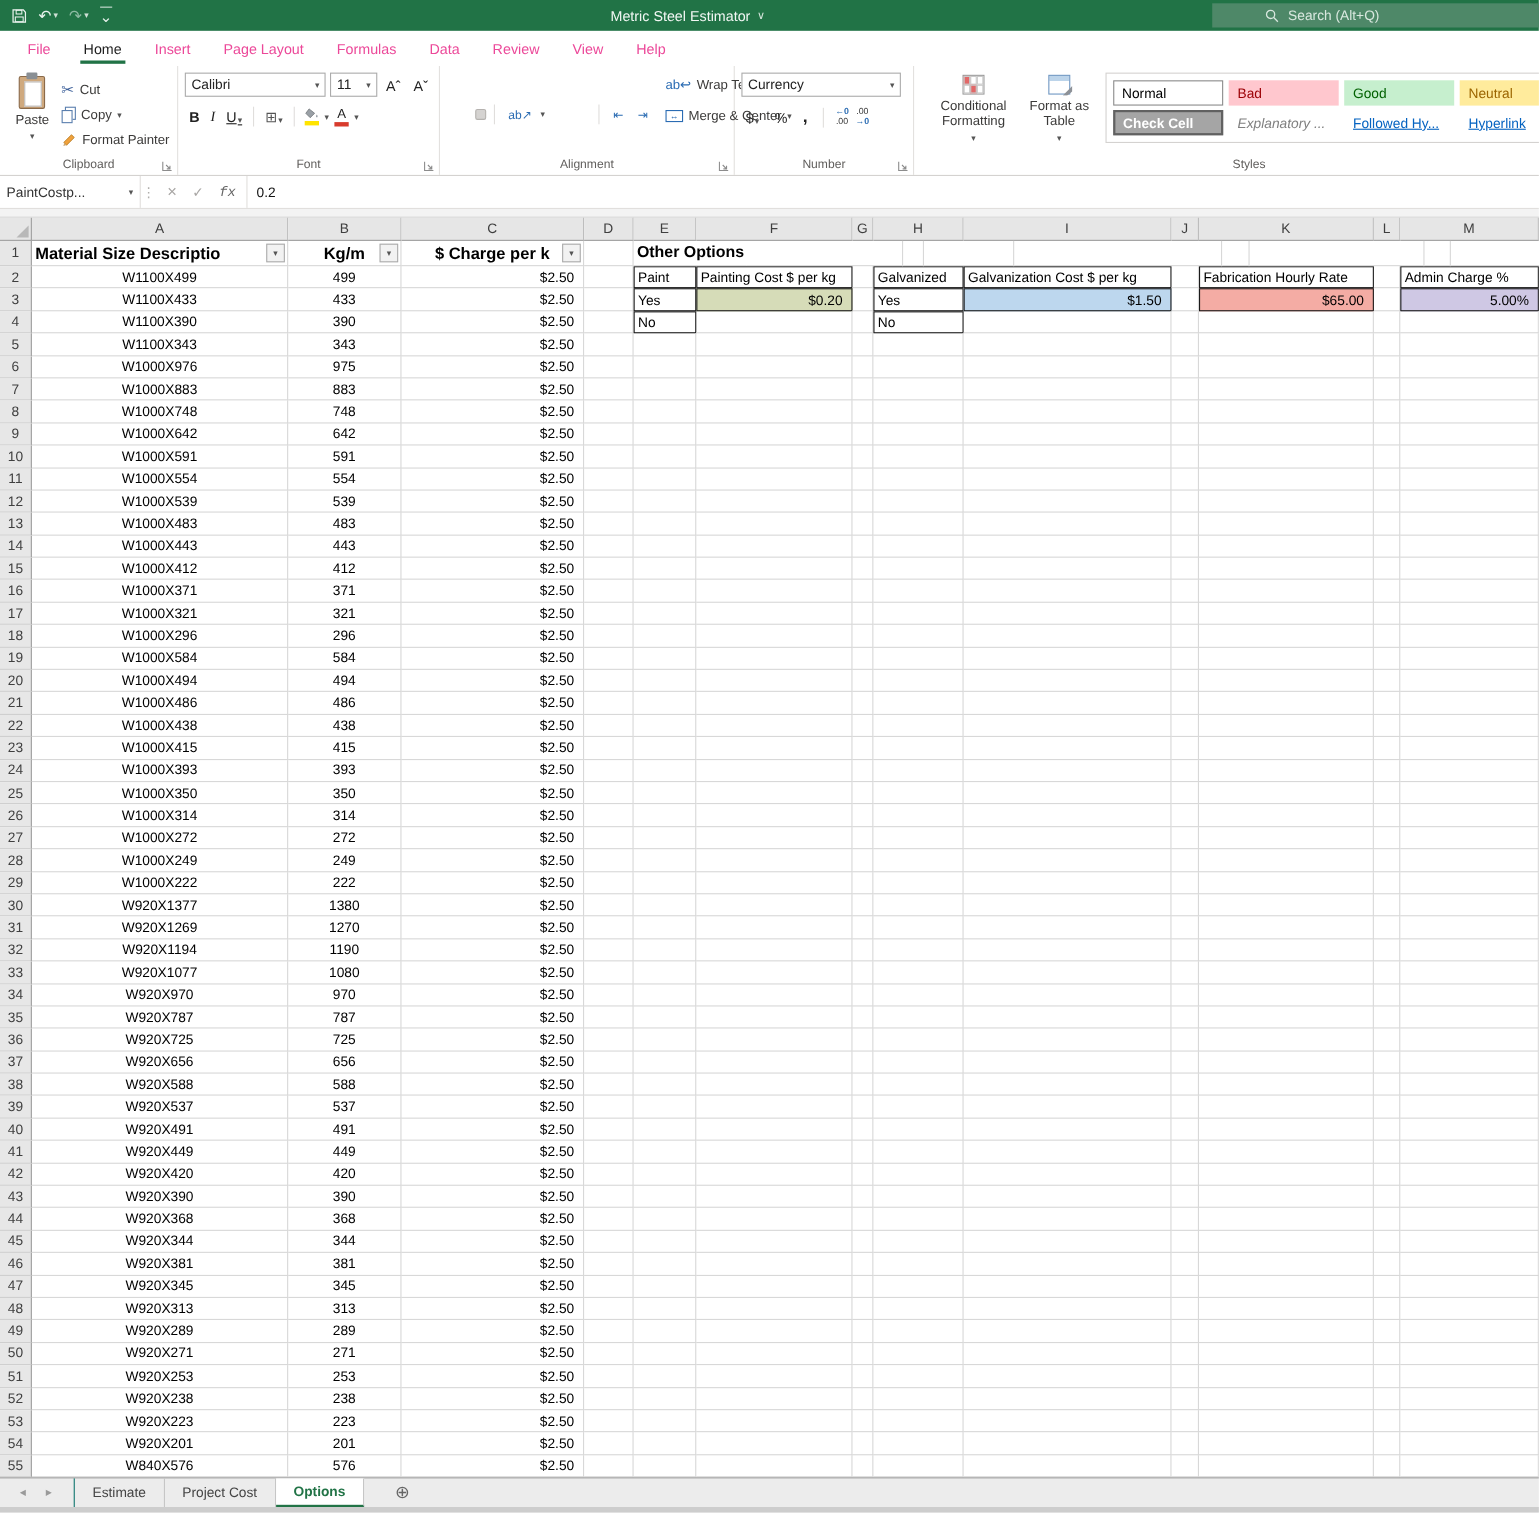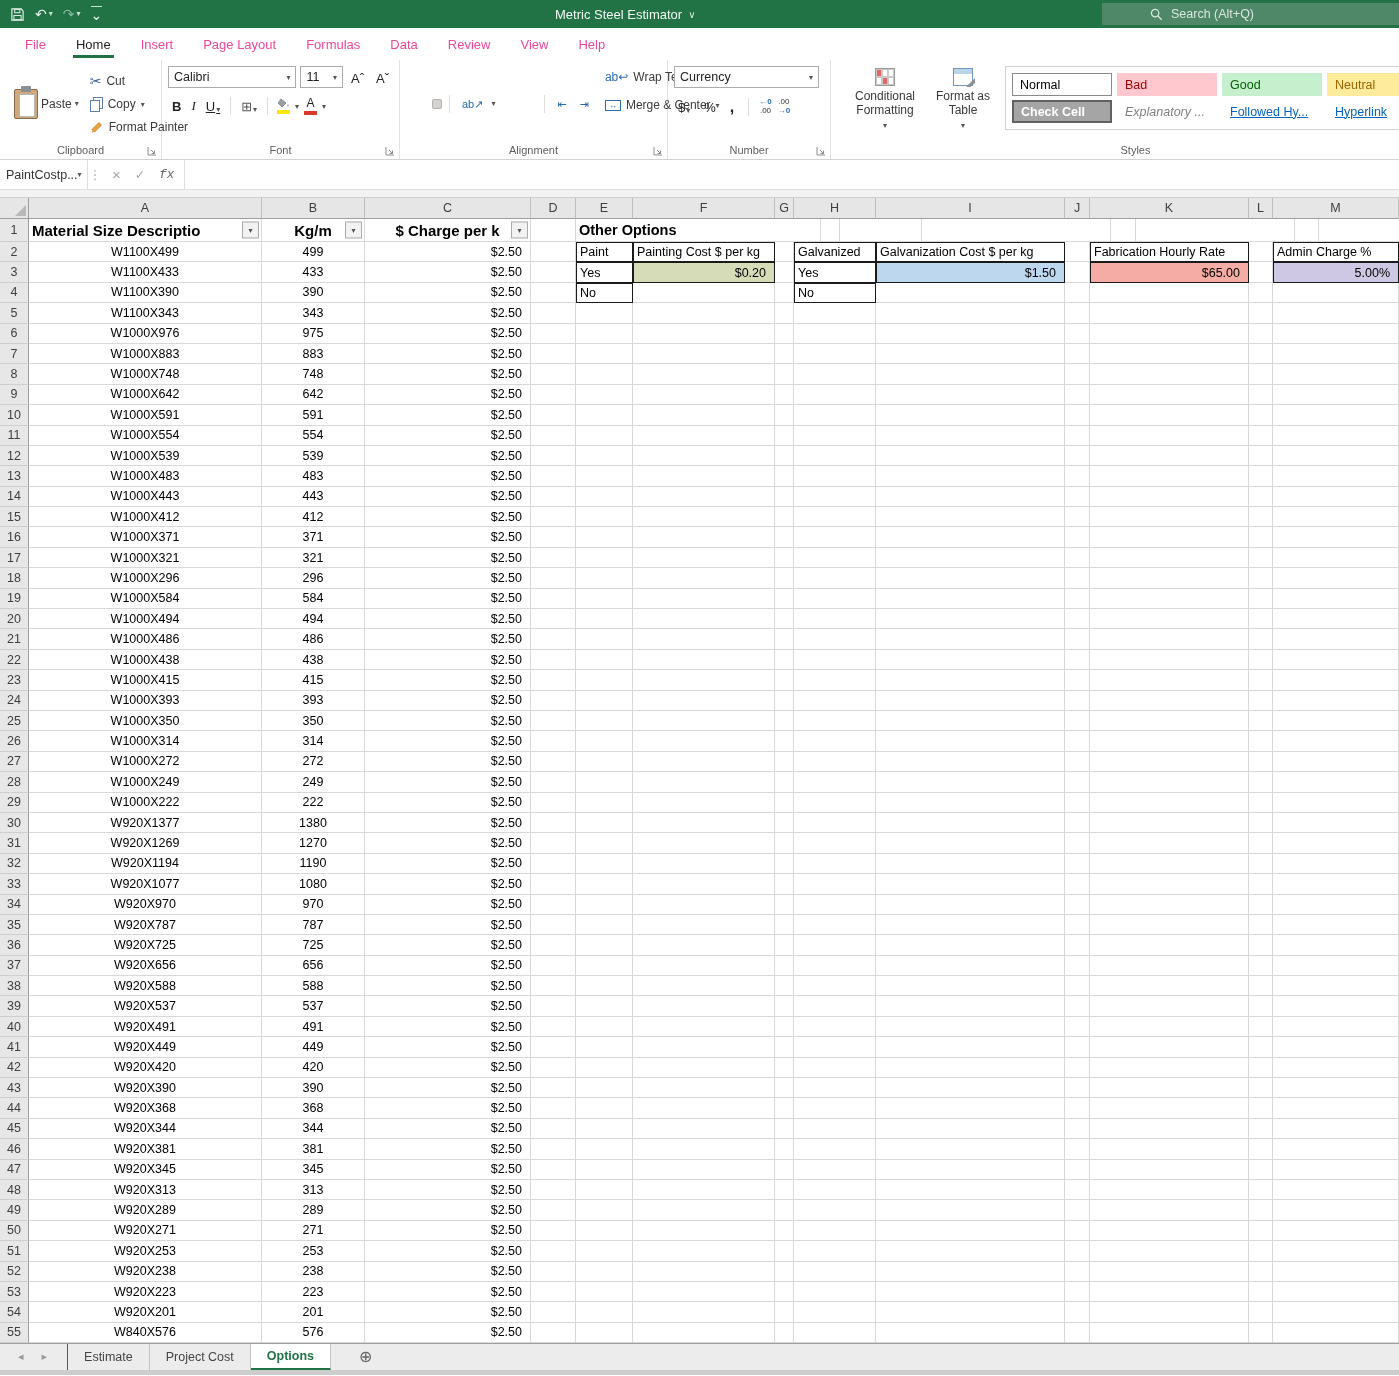--- a/index.html
+++ b/index.html
@@ -19,21 +19,21 @@
   
   .menubar{height:32px;background:#fff;display:flex;align-items:stretch;padding-left:10px}
   .mtab{padding:0 15px;display:flex;align-items:center;font-size:13px;color:#ec4899;position:relative;cursor:default}
   .mtab.active{color:#1e1e1e;font-weight:normal}
   .mtab.active:after{content:"";position:absolute;left:12px;right:12px;bottom:2px;height:3px;background:#217346}
   
   .ribbon{height:100px;background:#fff;border-bottom:1px solid #d4d2d0;display:flex;font-size:12px;color:#3b3a39}
   .rgroup{position:relative;border-right:1px solid #e3e1df;padding:6px 6px 18px 6px;flex:0 0 auto}
   .glabel{position:absolute;bottom:3px;left:0;right:0;text-align:center;font-size:11px;color:#605e5c}
   .launcher{position:absolute;bottom:3px;right:4px;width:10px;height:10px;opacity:.75}
-  .bigbtn{display:flex;flex-direction:row;align-items:center;gap:3px;padding:3px 8px;cursor:default}
+  .bigbtn{display:flex;flex-direction:column;align-items:center;gap:3px;padding:3px 8px;cursor:default}
   .smallrow{display:flex;align-items:center;gap:5px;height:22px;padding:0 3px;cursor:default;white-space:nowrap}
   .dd8{font-size:8px;color:#555}
   
   .clip{position:relative;width:24px;height:30px;background:#cfa97e;border:1px solid #8a6a4a;border-radius:2px}
   .clip:before{content:"";position:absolute;top:-4px;left:6px;width:10px;height:6px;background:#8a8f94;border-radius:1px}
   .clip:after{content:"";position:absolute;left:4px;top:4px;width:14px;height:21px;background:#fff;border:1px solid #b9b5b1}
   .cuticon{color:#41639c;font-size:14px}
   .copyic{position:relative;width:13px;height:15px}
   .copyic i{position:absolute;width:10px;height:12px;border:1px solid #5a7fae;background:#fff;display:block}
   .copyic i:first-child{left:3px;top:0}
@@ -82,21 +82,21 @@
   .sgitem{display:flex;align-items:center;padding:0 7px;font-size:12.5px;white-space:nowrap;overflow:hidden;cursor:default;border:1px solid transparent}
   .sg-normal{background:#fff;border:1px solid #8a8a8a;color:#000}
   .sg-bad{background:#FFC7CE;color:#9C0006}
   .sg-good{background:#C6EFCE;color:#006100}
   .sg-neutral{background:#FFEB9C;color:#9C6500}
   .sg-check{background:#A5A5A5;color:#fff;font-weight:bold;border:2px solid #616161}
   .sg-explanatory{color:#7f7f7f;font-style:italic}
   .sg-followed,.sg-hyperlink{color:#0563C1;text-decoration:underline}
   
   .fbar{height:30px;display:flex;align-items:stretch;background:#fff;border-bottom:1px solid #e1dfdd;font-size:12.5px}
-  .namebox{width:88px;display:flex;align-items:center;justify-content:space-between;padding:0 6px;color:#333;border-right:1px solid #e1dfdd}
+  .namebox{width:128px;display:flex;align-items:center;justify-content:space-between;padding:0 6px;color:#333;border-right:1px solid #e1dfdd}
   .fsep{width:14px;display:flex;align-items:center;justify-content:center;color:#b0aeac}
   .fbtns{display:flex;align-items:center;gap:14px;padding:0 10px;border-right:1px solid #e1dfdd}
   .fx{font-family:Liberation Mono, monospace;font-style:italic;color:#666}
   .dimic{color:#a8a6a4}
   .finput{flex:1;display:flex;align-items:center;padding-left:8px;color:#111}
   .gridgap{height:8px;background:#f3f3f3;border-bottom:1px solid #cfcfcf}
   
   .grid{position:relative;background:#fff}
   .colhdr{display:flex;height:21px}
   .colhdr .ch{background:#E6E6E6;border-right:1px solid #bdbdbd;border-bottom:1px solid #9e9e9e;
@@ -382,20 +382,23 @@
     <span class="dd8">▾</span>
   </div>
   <div class="fsep">
       <span>⋮</span>
     </div>
   <div class="fbtns">
     <span class="dimic" style="font-size:15px"><span>×</span></span>
     <span class="dimic"><span>✓</span></span>
     <span class="fx"><span>fx</span></span>
   </div>
+  <div class="finput">
+    <span>0.2</span>
+  </div>
 </div>
 <div class="gridgap"></div>
 
 <div class="grid">
   <div class="colhdr">
     <div class="corner w-rh"></div>
   <div class="ch w-A">A</div>
       <div class="ch w-B">B</div>
       <div class="ch w-C">C</div>
       <div class="ch w-D">D</div>

